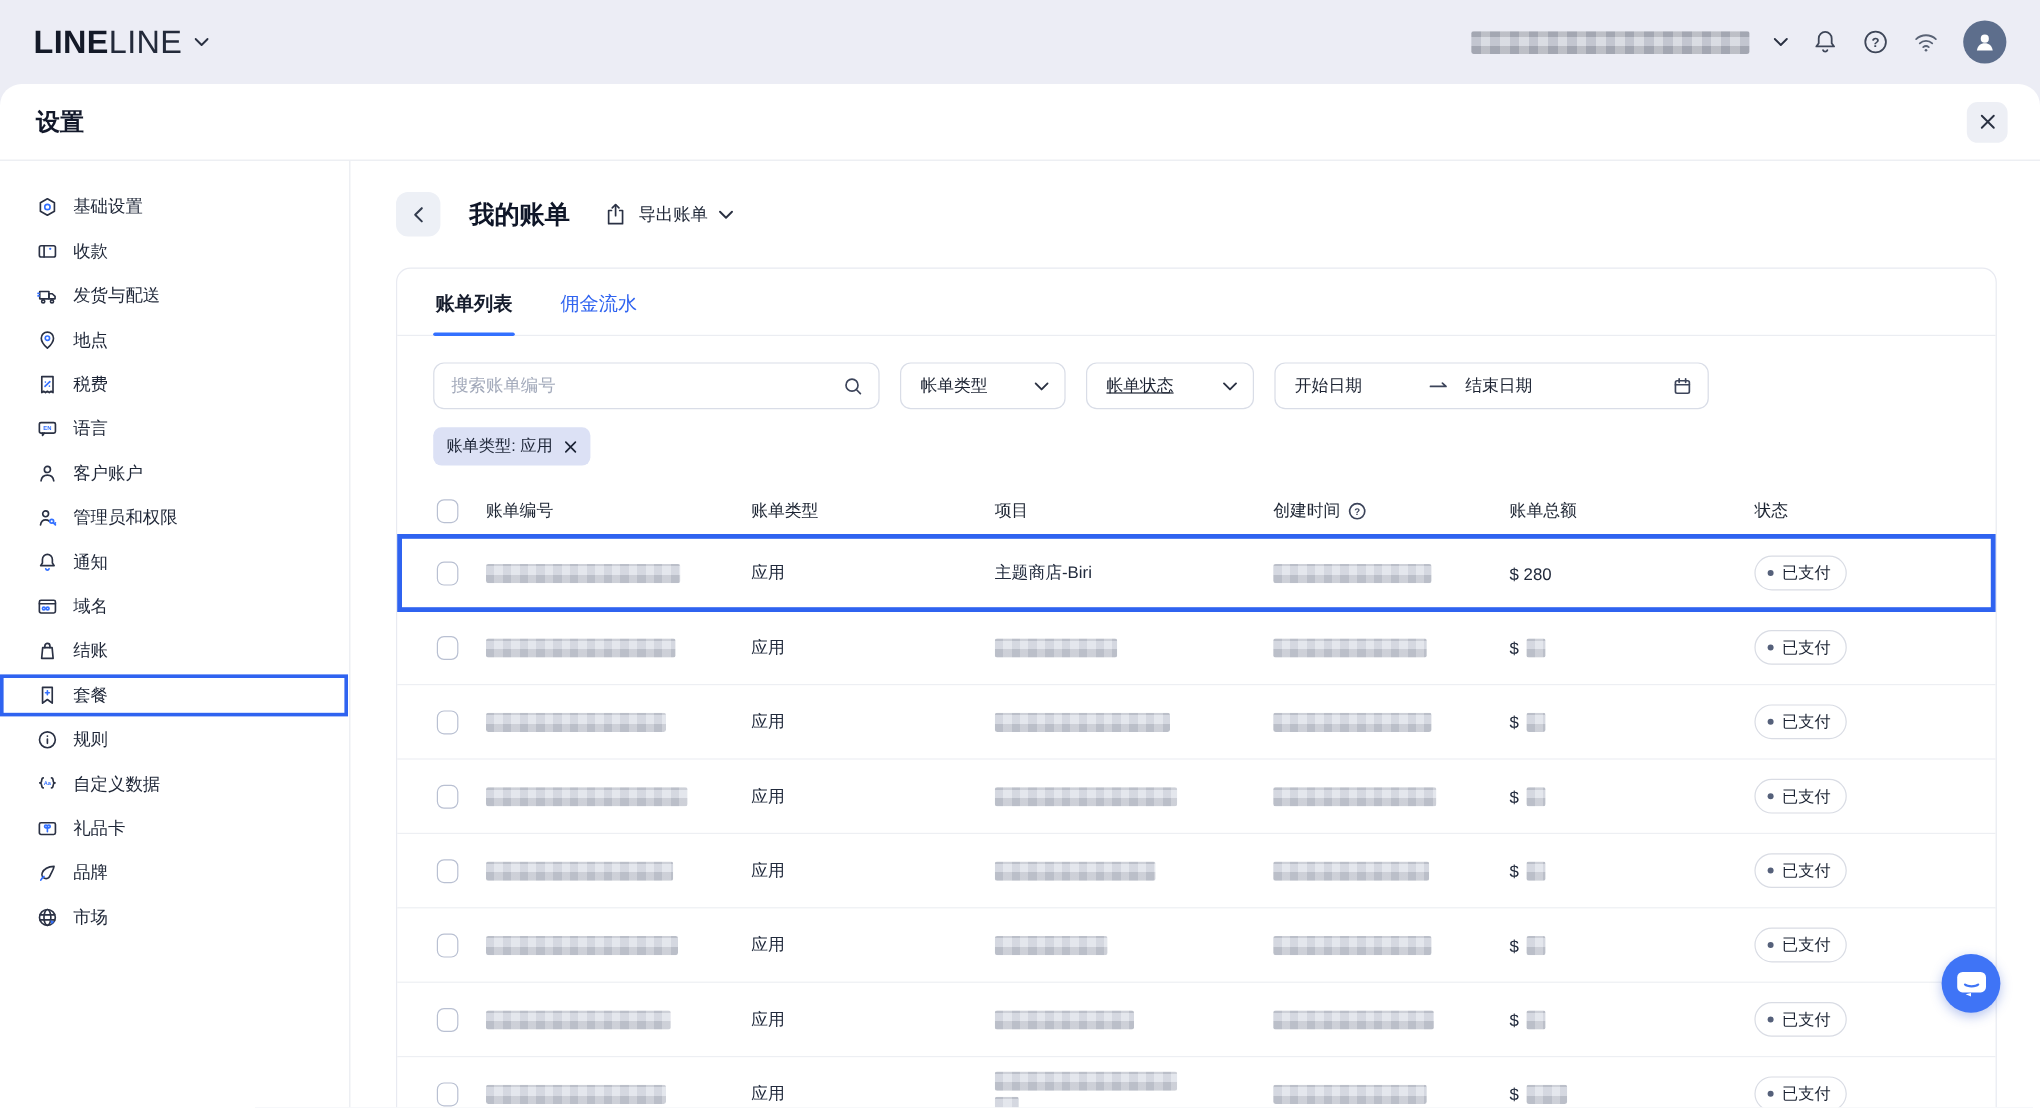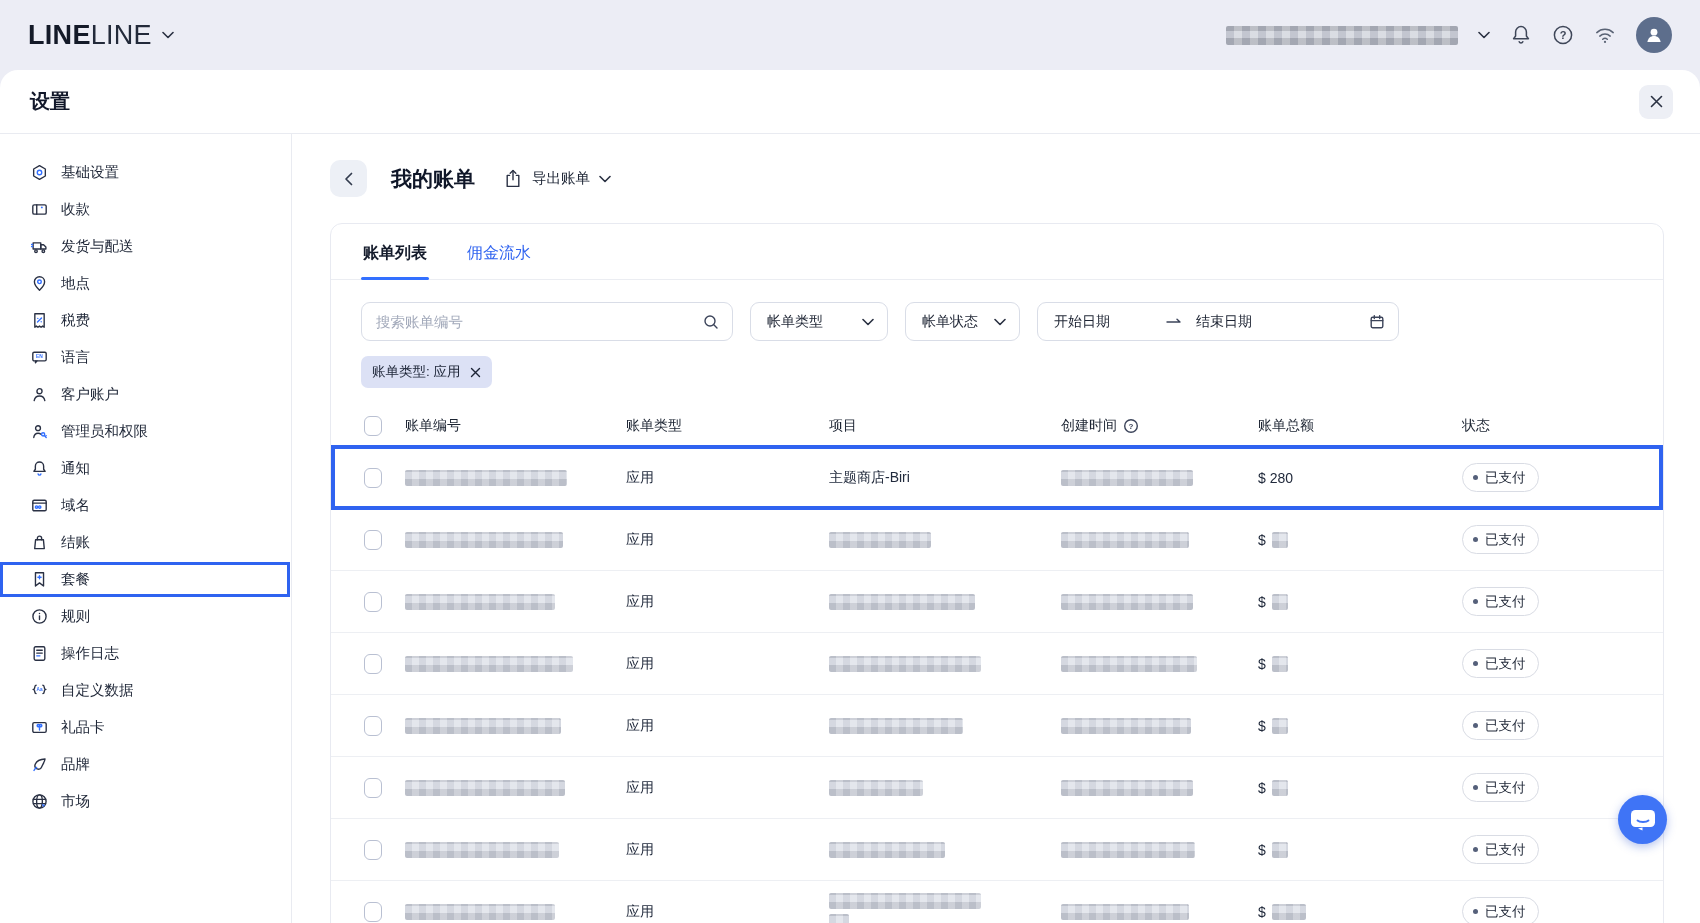--- a/index.html
+++ b/index.html
@@ -55,21 +55,21 @@
   .tab.active { color:#151c2c; font-weight:700; }
   .tab.active::after { content:""; position:absolute; left:0; right:0; bottom:-1px; height:3px; background:#3370ff; border-radius:2px; }
   .tab.inactive { color:#2f63f0; }
 
   .filters { display:flex; gap:17px; padding:22px 30px 0; }
   .fctl { height:39px; border:1px solid #d9dde7; border-radius:9px; display:flex; align-items:center; background:#fff; font-size:14px; color:#1d2433; }
   .f-search { width:372px; padding:0 13px 0 14px; }
   .f-search input { border:none; outline:none; flex:1; font-size:14.5px; color:#333b4d; background:transparent; font-family:inherit; }
   .f-search input::placeholder { color:#a2a9ba; }
   .f-select { padding:0 13px 0 16px; justify-content:space-between; cursor:pointer; }
-  .f-type { width:138px; } .f-status { width:115px; }
+  .f-type { width:138px; } .f-status { width:140px;text-decoration:underline; }
   .f-dates { width:362px; padding:0 13px 0 16px; cursor:pointer; }
   .f-dates .start { width:112px; }
   .f-dates .arrow { width:16px; height:10px; stroke:#3c445a; stroke-width:1.4; fill:none; stroke-linecap:round; stroke-linejoin:round; margin-right:14px; }
   .f-dates .cal { margin-left:auto; }
 
   .tag-row { padding:15px 30px 0; }
   .tag { display:inline-flex; align-items:center; gap:9px; background:#dce1f5; border-radius:7px; height:29px; padding:16px 11px; font-size:13.5px; color:#1c2436; }
   .tag svg { cursor:pointer; }
 
   .table { margin-top:17px; }
@@ -239,28 +239,20 @@
         <div class="side-item">
           <svg class="icon16" viewBox="0 0 16 16">
               <circle cx="8" cy="8" r="6.2"></circle>
               <path d="M8 7.4v3.4"></path>
               <circle cx="8" cy="5.1" r=".7" fill="#2a3144" stroke="none"></circle>
             </svg>
           <span>规则</span>
         </div>
         <div class="side-item">
           <svg class="icon16" viewBox="0 0 16 16">
-              <rect x="3" y="1.7" width="10" height="12.6" rx="1.3"></rect>
-              <path d="M5.4 5h5.2M5.4 7.6h5.2"></path>
-              <path d="M5.4 10.2h3" stroke="#3370ff"></path>
-            </svg>
-          <span>操作日志</span>
-        </div>
-        <div class="side-item">
-          <svg class="icon16" viewBox="0 0 16 16">
               <path d="M4.8 3.1c-1.5 0-1.1 1.8-1.5 2.9-.2.7-.7 1-1.3 1 .6.1 1.1.3 1.3 1 .4 1.1 0 2.9 1.5 2.9"></path>
               <path d="M11.2 3.1c1.5 0 1.1 1.8 1.5 2.9.2.7.7 1 1.3 1-.6.1-1.1.3-1.3 1-.4 1.1 0 2.9-1.5 2.9"></path>
               <text x="8" y="8.6" font-size="4.4" text-anchor="middle" fill="#3370ff" stroke="none" font-weight="bold">Aa</text>
             </svg>
           <span>自定义数据</span>
         </div>
         <div class="side-item">
           <svg class="icon16" viewBox="0 0 16 16">
               <rect x="1.7" y="3.4" width="12.6" height="9.2" rx="1.3"></rect>
               <path d="M8 5.6v4.8M8 7.5c-1.5 0-2.2-.6-2.2-1.4 0-.5.4-.9 1-.9.8 0 1.2.8 1.2 2.3zm0 0c1.5 0 2.2-.6 2.2-1.4 0-.5-.4-.9-1-.9-.8 0-1.2.8-1.2 2.3z" stroke="#3370ff"></path>

